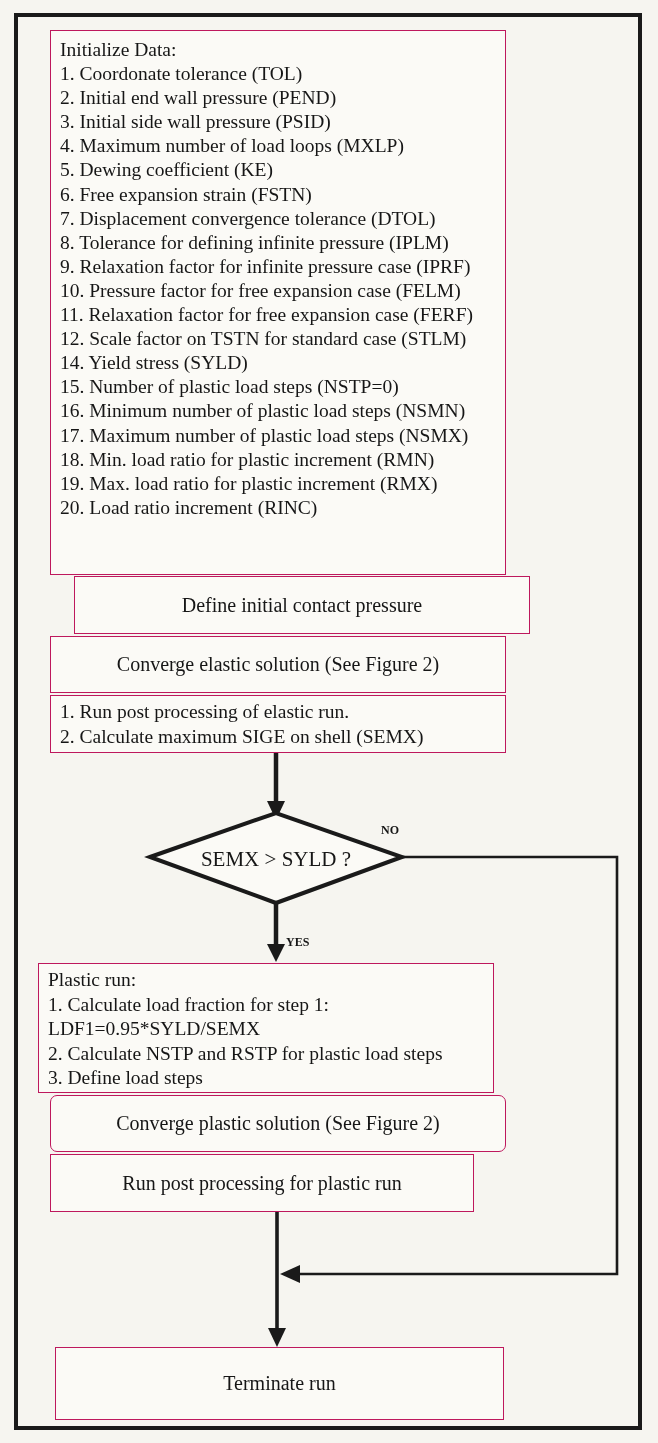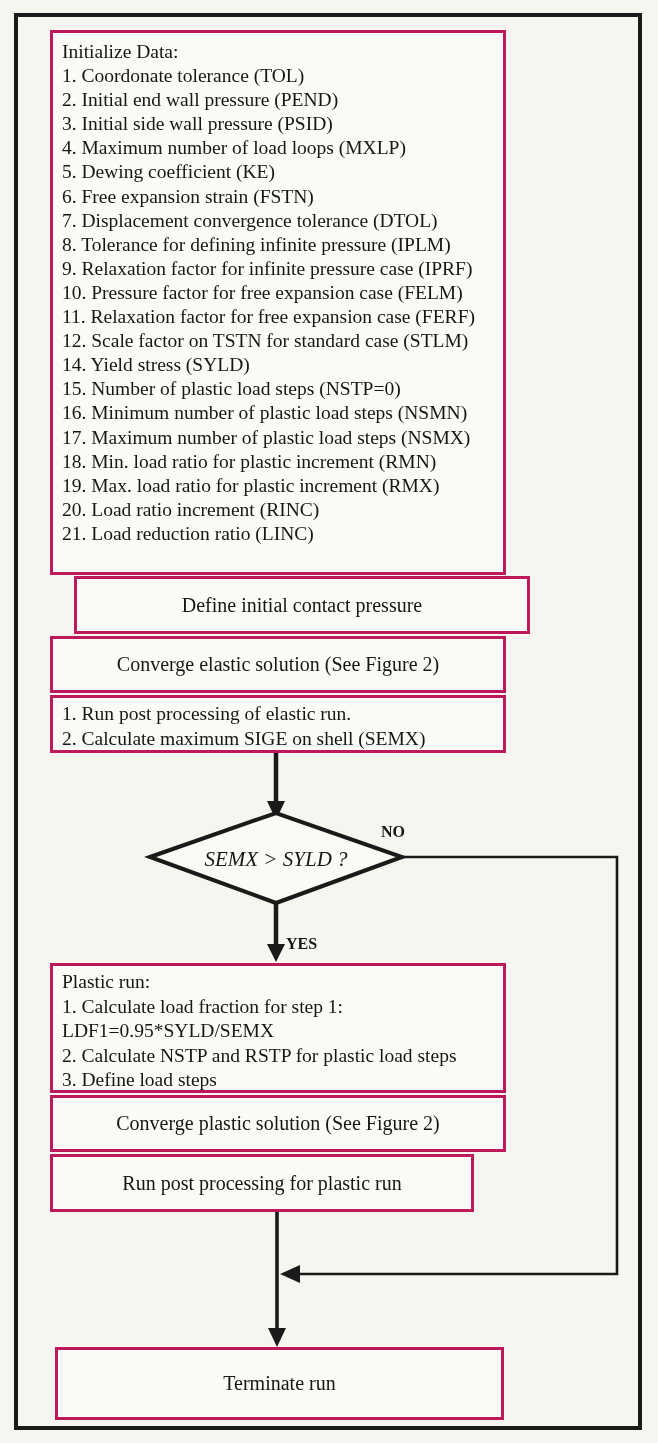--- a/index.html
+++ b/index.html
@@ -14,21 +14,21 @@
   .frame {
     position:absolute;
     left:14px; top:13px;
     width:628px; height:1417px;
     border:4px solid #1a1a1a;
     box-sizing:border-box;
   }
   .box {
     position:absolute;
     background:#fbfaf6;
-    border:3px solid #be185d;
+    border:1px solid #be185d;
     box-sizing:border-box;
   }
   .box.center {
     display:flex; align-items:center; justify-content:center;
     font-size:20px;
     text-align:center;
   }
   .lines { padding:7px 9px 0 9px; font-size:19.5px; line-height:24.1px; }
   .lines .line { white-space:nowrap; }
   .plastic-lines { padding:4px 11px 0 9px; font-size:19.5px; line-height:24.6px; }
@@ -37,26 +37,25 @@
     width:658px; height:1443px;
     pointer-events:none;
   }
   .diamond-label {
     position:absolute;
     left:156px; top:845px;
     width:240px; height:28px;
     display:flex; align-items:center; justify-content:center;
     font-size:21px;
     white-space:nowrap;
-    font-style:italic;
   }
   .branch-label {
     position:absolute;
     font-weight:bold;
-    font-size:16px;
+    font-size:12px;
   }
   .no-label  { left:381px; top:823px; }
   .yes-label { left:286px; top:903px;margin-top:32px; }
 </style>
 </head>
 <body>
 
 <div class="paper">
 
   <svg class="svg-overlay" viewBox="0 0 658 1443" xmlns="http://www.w3.org/2000/svg">
@@ -102,21 +101,20 @@
           <div class="line">10. Pressure factor for free expansion case (FELM)</div>
           <div class="line">11. Relaxation factor for free expansion case (FERF)</div>
           <div class="line">12. Scale factor on TSTN for standard case (STLM)</div>
           <div class="line">14. Yield stress (SYLD)</div>
           <div class="line">15. Number of plastic load steps (NSTP=0)</div>
           <div class="line">16. Minimum number of plastic load steps (NSMN)</div>
           <div class="line">17. Maximum number of plastic load steps (NSMX)</div>
           <div class="line">18. Min. load ratio for plastic increment (RMN)</div>
           <div class="line">19. Max. load ratio for plastic increment (RMX)</div>
           <div class="line">20. Load ratio increment (RINC)</div>
-          <div class="line">21. Load reduction ratio (LINC)</div>
         </div>
     </div>
   </div>
 
   <div class="box center" style="left:50px; top:576px; width:456px; height:58px;margin-left:24px;">
     <span>Define initial contact pressure</span>
   </div>
 
   <div class="box center" style="left:50px; top:636px; width:456px; height:57px;">
     <span>Converge elastic solution (See Figure 2)</span>
@@ -126,31 +124,31 @@
     <div class="plastic-lines">
         <div class="line">1. Run post processing of elastic run.</div>
         <div class="line">2. Calculate maximum SIGE on shell (SEMX)</div>
       </div>
   </div>
 
   <div class="diamond-label">SEMX &gt; SYLD ?</div>
   <div class="branch-label no-label">NO</div>
   <div class="branch-label yes-label">YES</div>
 
-  <div class="box" style="left:50px; top:963px; width:456px; height:130px;">
+  <div class="box" style="left:38px; top:963px; width:456px; height:130px;">
     <div class="plastic-lines">
         <div class="line">Plastic run:</div>
         <div class="line">1. Calculate load fraction for step 1:</div>
         <div class="line">LDF1=0.95*SYLD/SEMX</div>
         <div class="line">2. Calculate NSTP and RSTP for plastic load steps</div>
         <div class="line">3. Define load steps</div>
       </div>
   </div>
 
-  <div class="box center" style="left:50px; top:1095px; width:456px; height:57px;">
+  <div class="box center" style="left:50px; top:1095px; width:456px; height:57px;border-radius:7px;">
     <span>Converge plastic solution (See Figure 2)</span>
   </div>
 
   <div class="box center" style="left:50px; top:1154px; width:424px; height:58px;">
     <span>Run post processing for plastic run</span>
   </div>
 
   <div class="box center" style="left:55px; top:1347px; width:449px; height:73px;">
     <span>Terminate run</span>
   </div>

